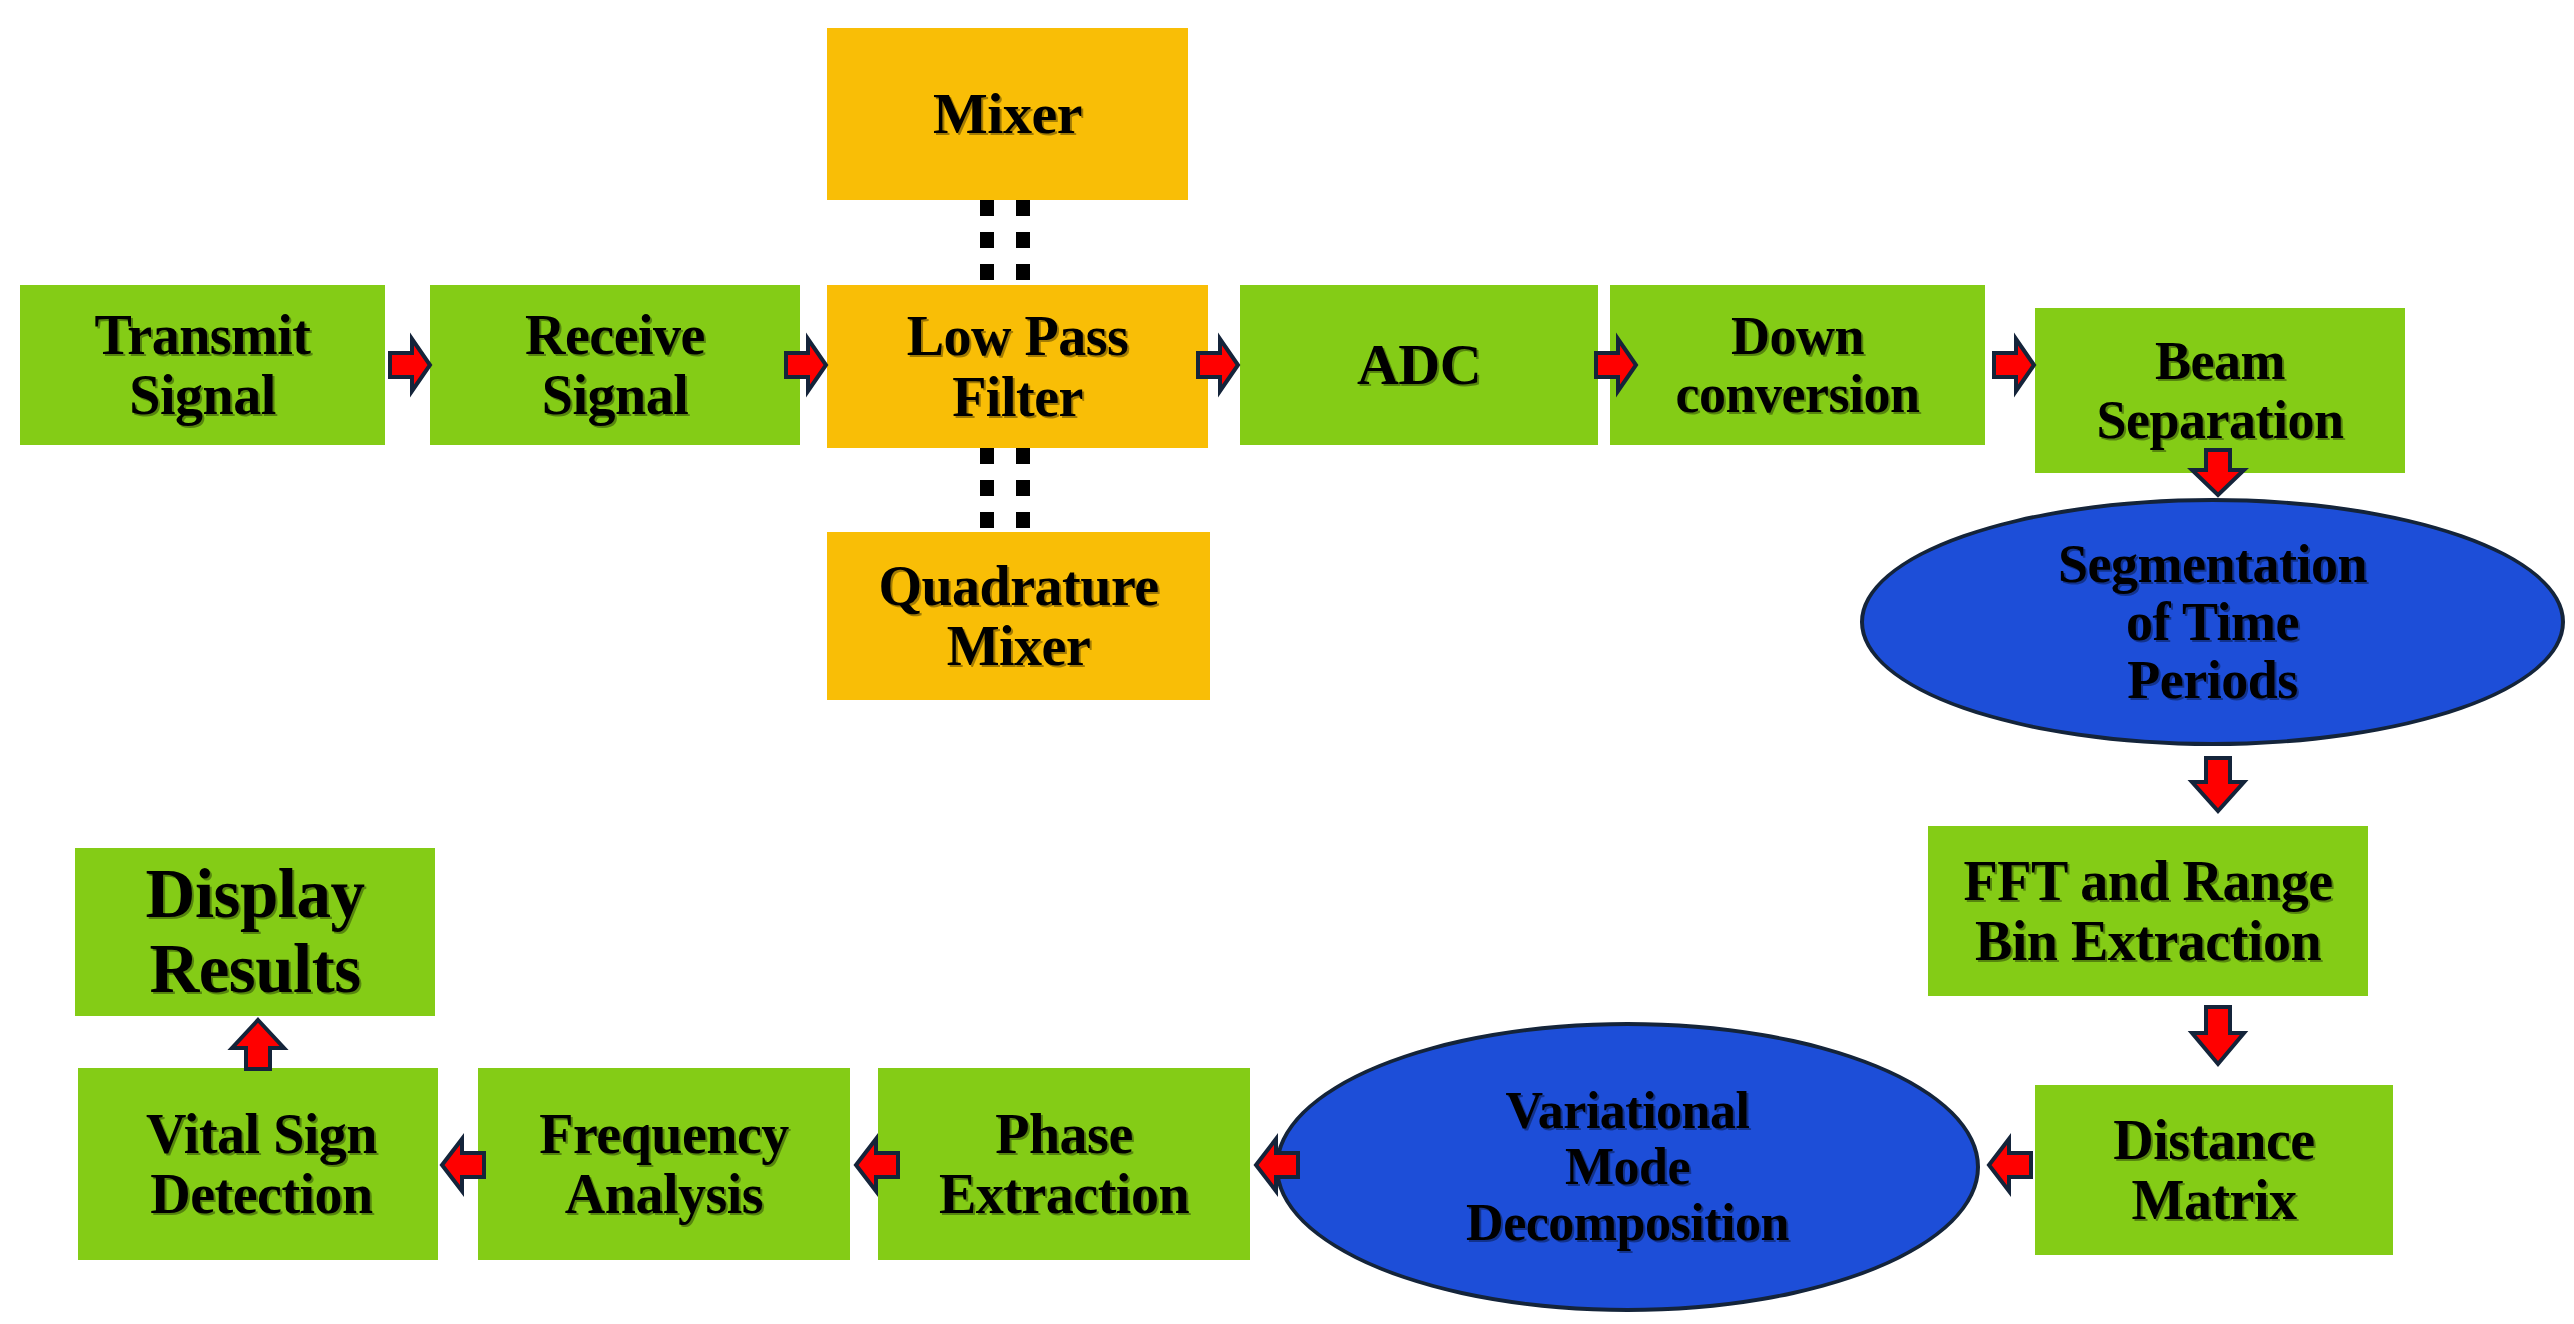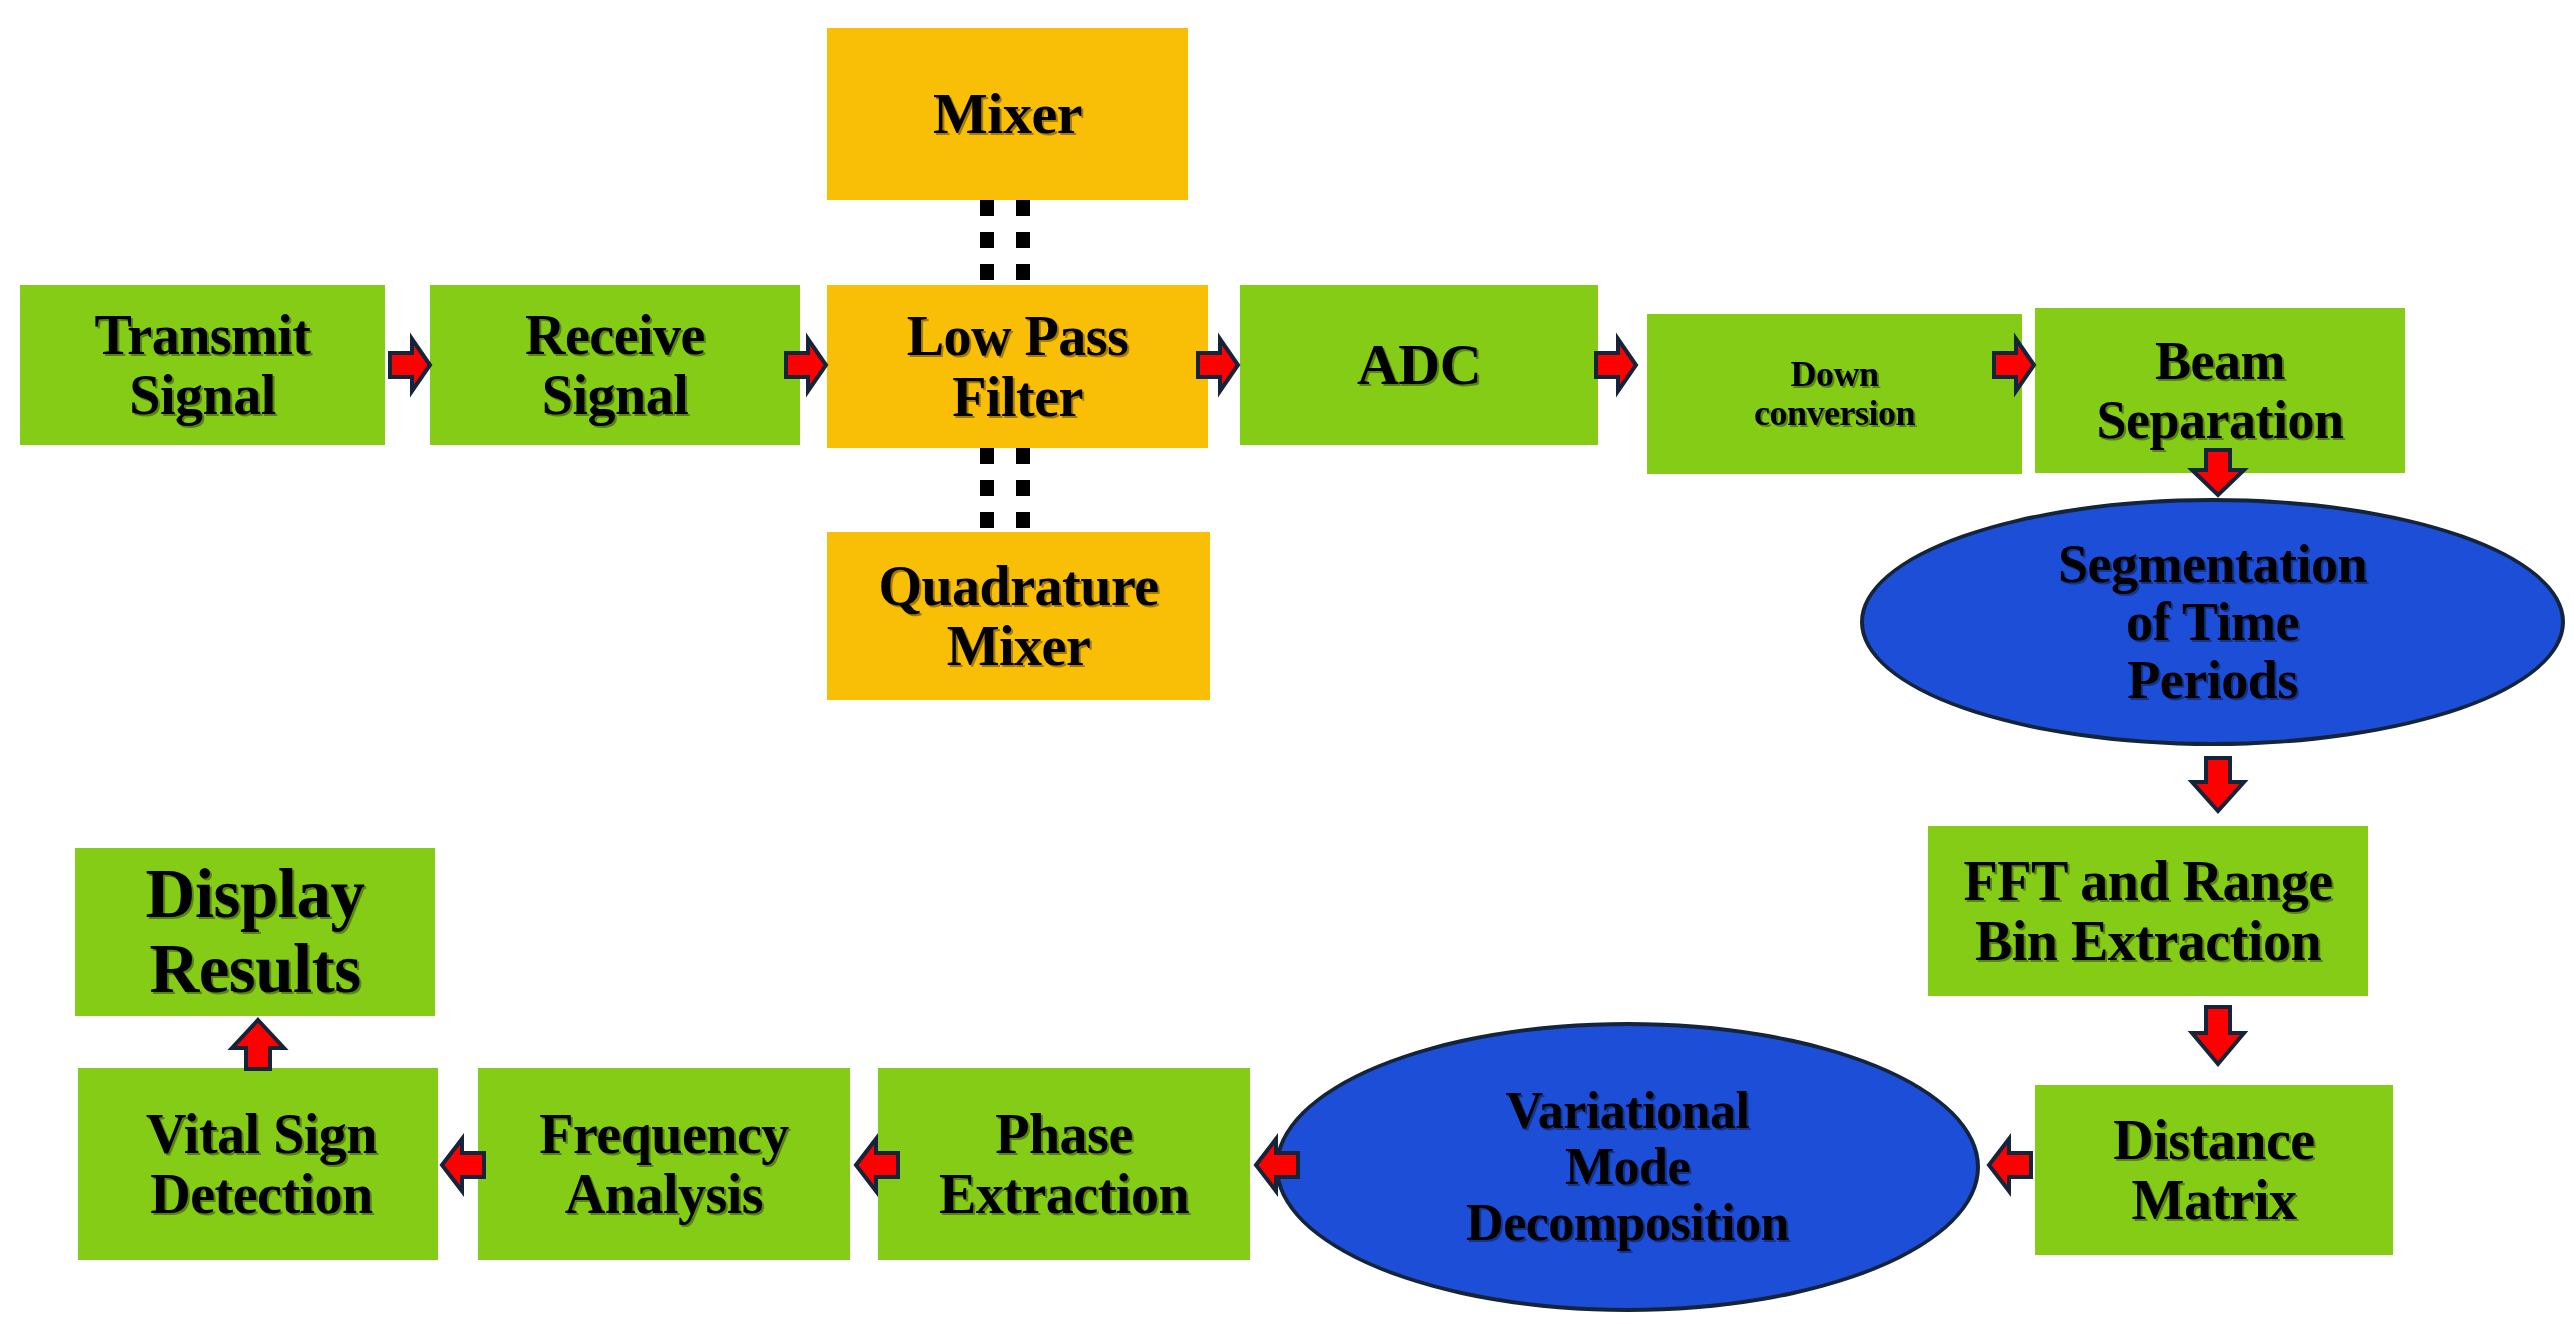--- a/index.html
+++ b/index.html
@@ -52,21 +52,21 @@
 
   <div class="node box yellowbox" style="left:827px;top:285px;width:381px;height:163px;font-size:56px;">
     <span class="lbl">Low Pass
 Filter</span>
   </div>
 
   <div class="node box" style="left:1240px;top:285px;width:358px;height:160px;font-size:58px;">
     <span class="lbl">ADC</span>
   </div>
 
-  <div class="node box" style="left:1647px;top:285px;width:375px;height:160px;font-size:36px;margin-top:29px;">
+  <div class="node box" style="left:1610px;top:285px;width:375px;height:160px;font-size:54px;">
     <span class="lbl">Down
 conversion</span>
   </div>
 
   <div class="node box" style="left:2035px;top:280px;width:370px;height:165px;font-size:54px;margin-top:28px;">
     <span class="lbl">Beam
 Separation</span>
   </div>
 
   <div class="node box yellowbox" style="left:827px;top:532px;width:383px;height:168px;font-size:56px;">

